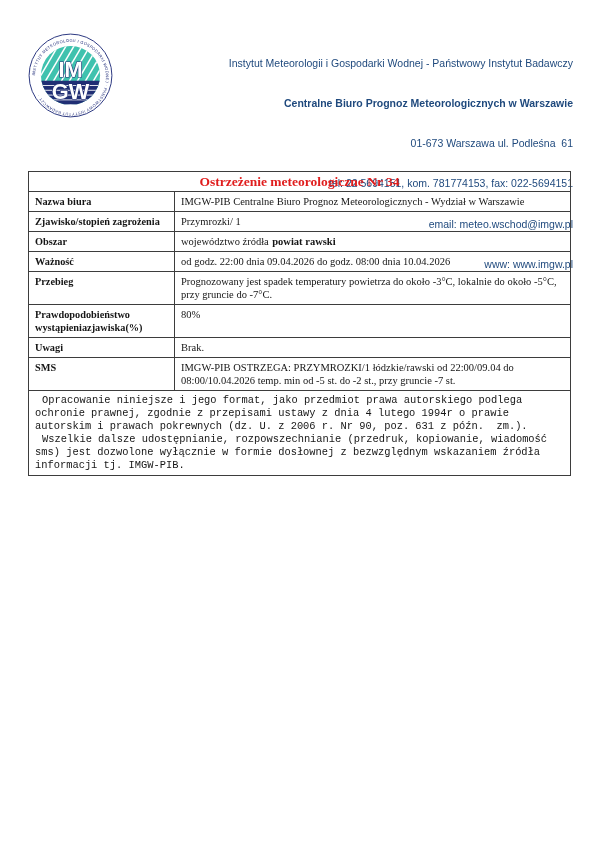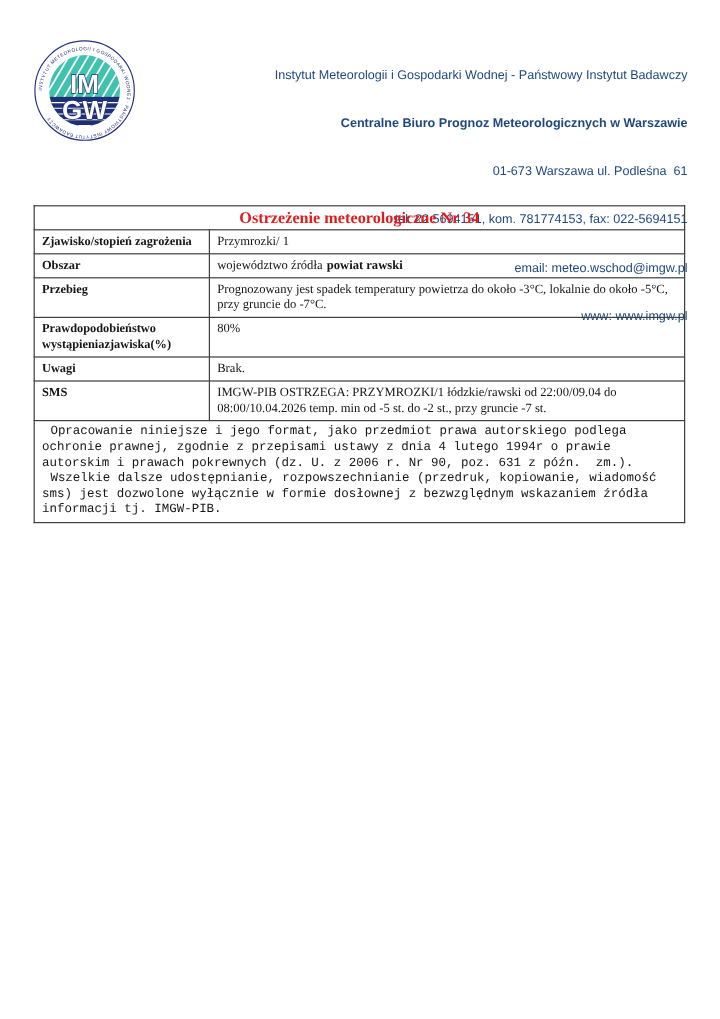--- a/index.html
+++ b/index.html
@@ -80,26 +80,34 @@
   <table class="warning">
     <colgroup>
         <col style="width:146px">
         <col>
       </colgroup>
     <tbody>
         <tr>
       <td colspan="2" class="title-cell">Ostrzeżenie meteorologiczne Nr 34</td>
     </tr>
     <tr>
+      <td class="label-cell">Nazwa biura</td>
+      <td>IMGW-PIB Centralne Biuro Prognoz Meteorologicznych - Wydział w Warszawie</td>
+    </tr>
+    <tr>
       <td class="label-cell">Zjawisko/stopień zagrożenia</td>
       <td>Przymrozki/ 1</td>
     </tr>
     <tr>
       <td class="label-cell">Obszar</td>
       <td><span>województwo źródła</span><span class="area-bold">powiat rawski</span></td>
+    </tr>
+    <tr>
+      <td class="label-cell">Ważność</td>
+      <td>od godz. 22:00 dnia 09.04.2026 do godz. 08:00 dnia 10.04.2026</td>
     </tr>
     <tr>
       <td class="label-cell">Przebieg</td>
       <td>Prognozowany jest spadek temperatury powietrza do około -3°C, lokalnie do około -5°C, przy gruncie do -7°C.</td>
     </tr>
     <tr>
       <td class="label-cell">Prawdopodobieństwo wystąpieniazjawiska(%)</td>
       <td>80%</td>
     </tr>
     <tr>

